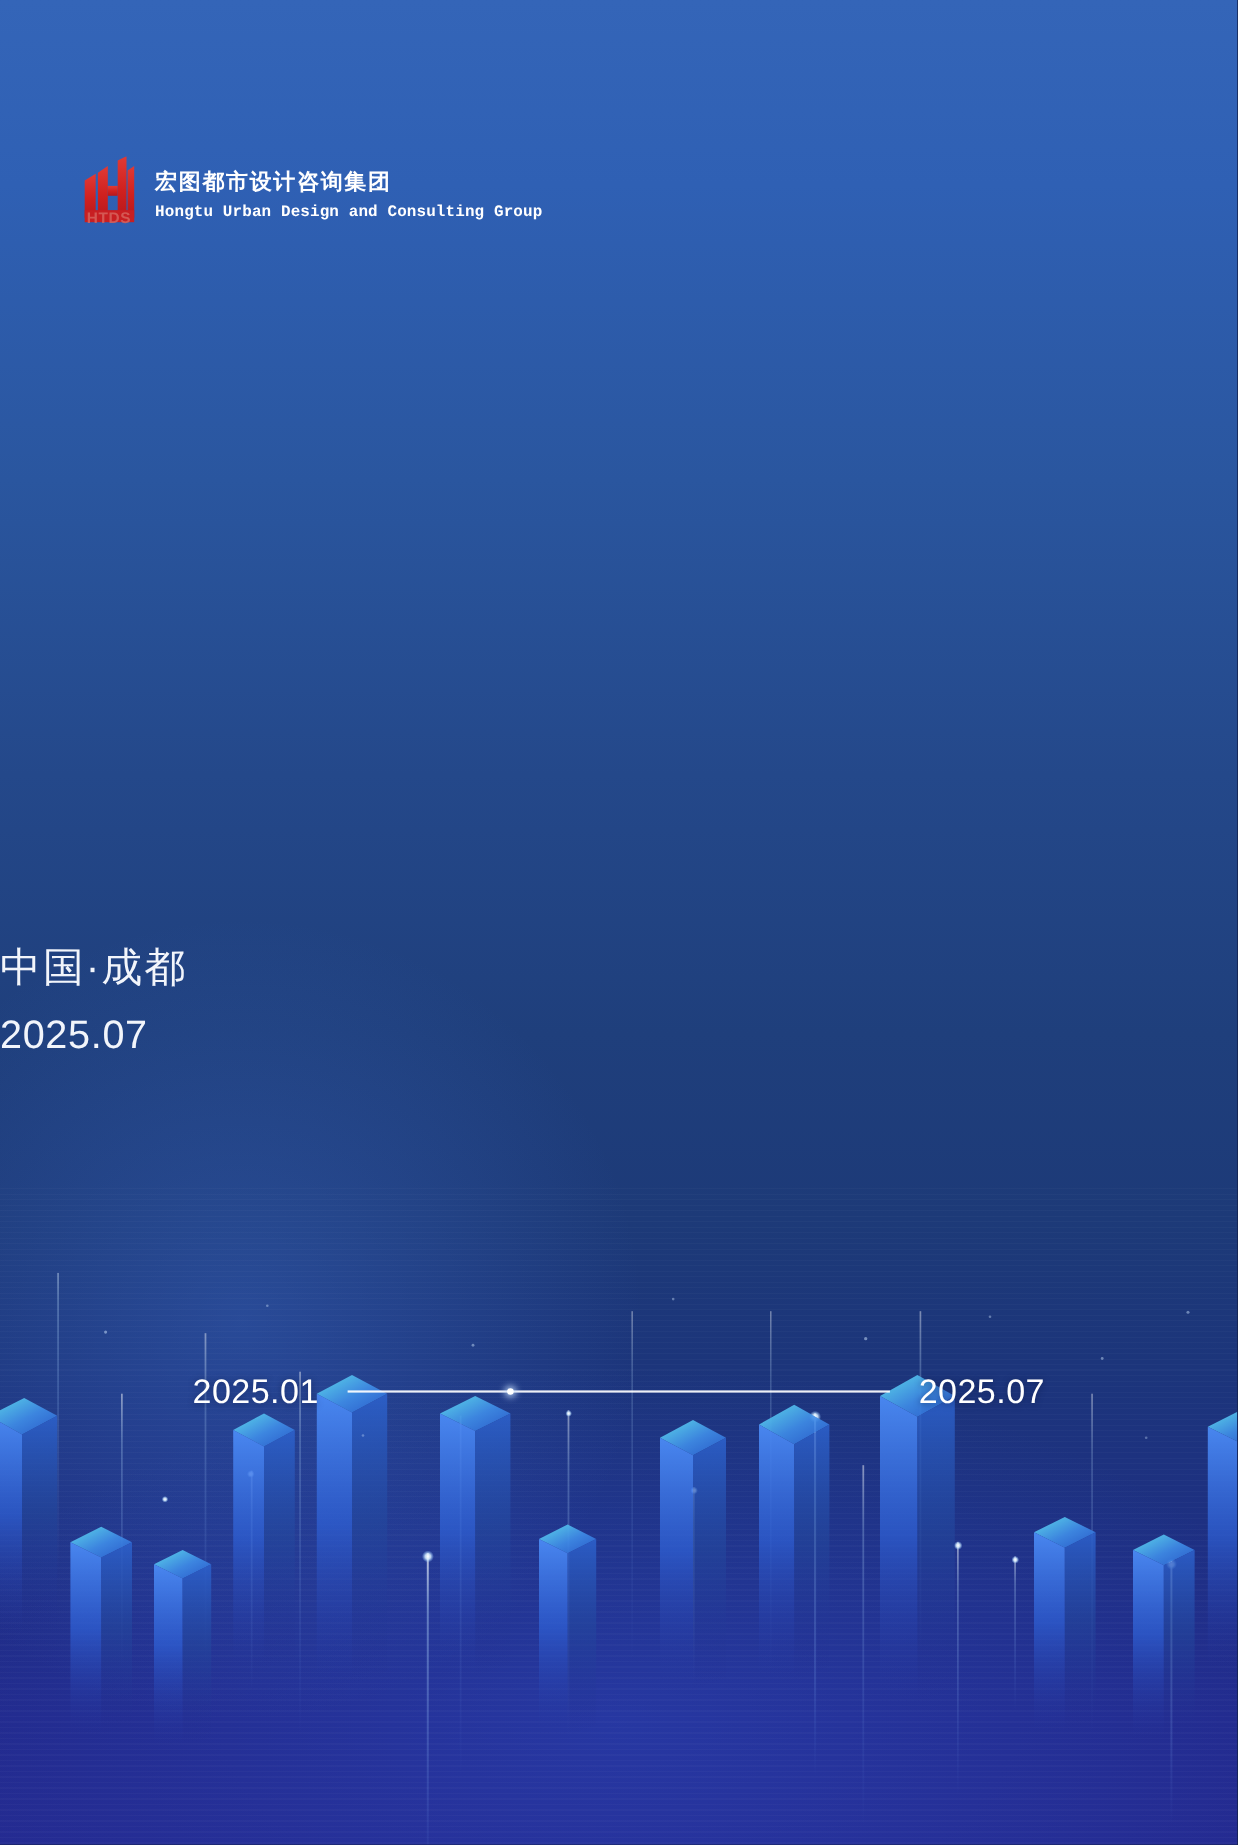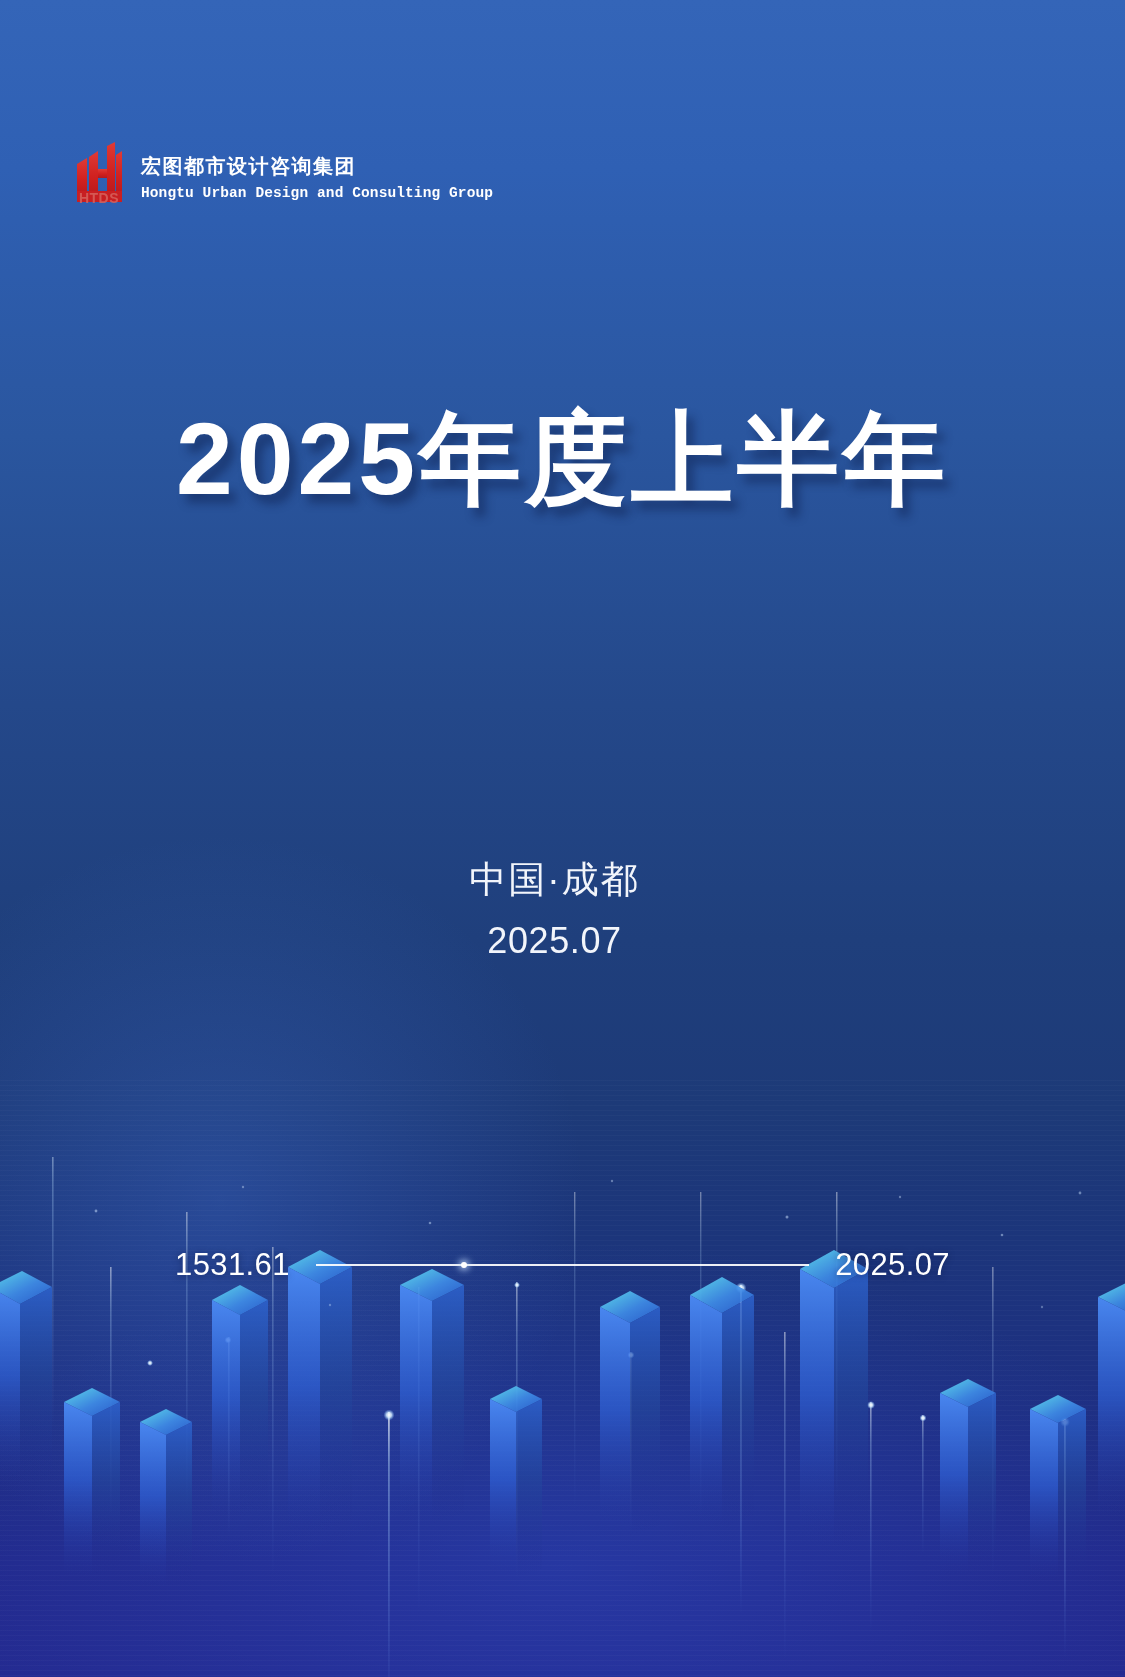--- a/index.html
+++ b/index.html
@@ -68,21 +68,21 @@
   .title-line{
     color:#ffffff;font-weight:700;
     font-size:102px;line-height:148px;letter-spacing:4px;
     text-shadow:7px 9px 10px rgba(10,26,70,.45);
     font-family:"Liberation Sans","DejaVu Sans",sans-serif;
     white-space:nowrap;
   }
 
   
   .subtitle-block{
-    position:absolute;left:0;right:16px;top:852px;text-align:center;
+    position:absolute;left:0;right:16px;top:852px;
   }
   .subtitle-place{
     color:#f2f5fb;font-size:37px;line-height:56px;font-weight:400;letter-spacing:2px;
     font-family:"Liberation Sans","DejaVu Sans",sans-serif;
   }
   .subtitle-date{
     color:#f2f5fb;font-size:36px;line-height:54px;font-weight:400;letter-spacing:.6px;
     font-family:"Liberation Sans",sans-serif;margin-top:6px;
   }
 
@@ -279,29 +279,28 @@
       </svg>
       <div class="logo-abbrev htds">HTDS</div>
     </div>
     <div class="logo-text">
       <div class="logo-cn">宏图都市设计咨询集团</div>
       <div class="logo-en">Hongtu Urban Design and Consulting Group</div>
     </div>
   </div>
 
   <div class="title-block">
-    <div class="title-line">2025年度上半年</div>
   </div>
 
   <div class="subtitle-block">
     <div class="subtitle-place">中国·成都</div>
     <div class="subtitle-date">2025.07</div>
   </div>
 
   <div class="timeline">
-    <div class="timeline-label">1531.61</div>
+    <div class="timeline-label">2025.01</div>
     <div class="timeline-track">
       <div class="timeline-dot" style="left: 30%;"></div>
     </div>
     <div class="timeline-label">2025.07</div>
   </div>
 
 </div>
 
 </body></html>

